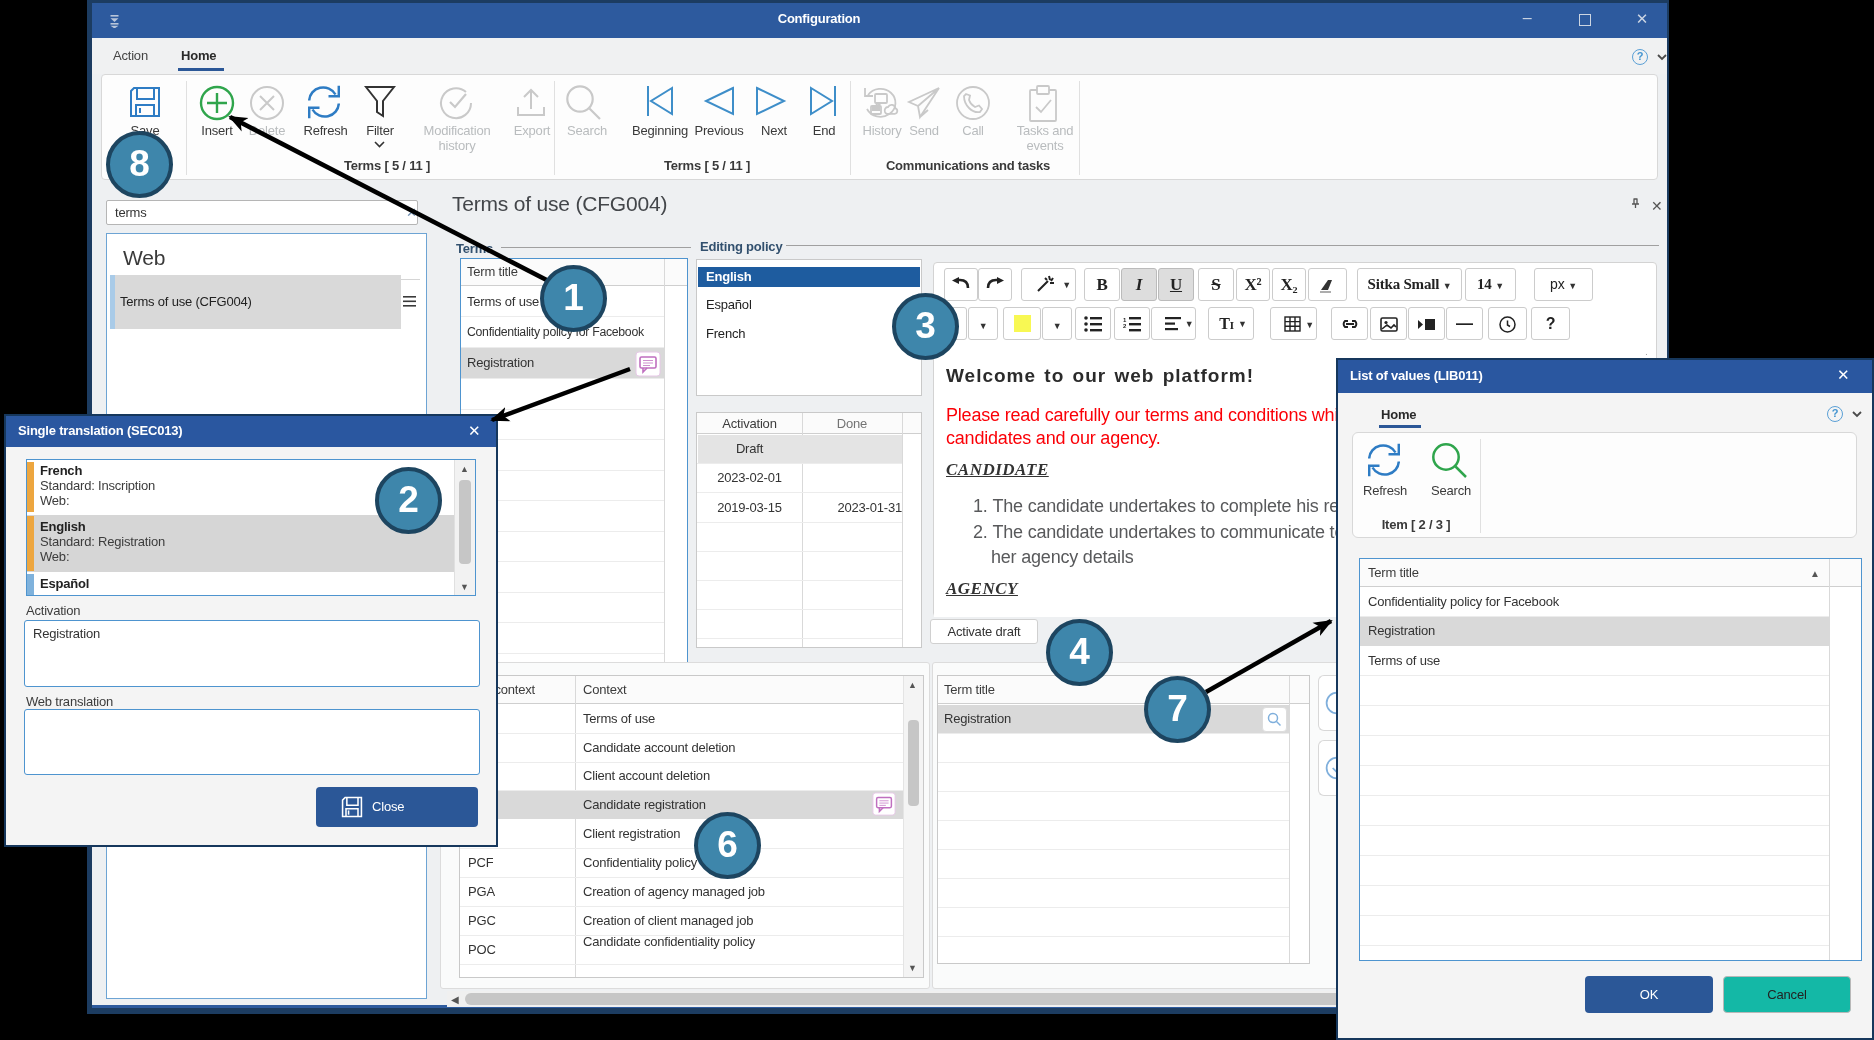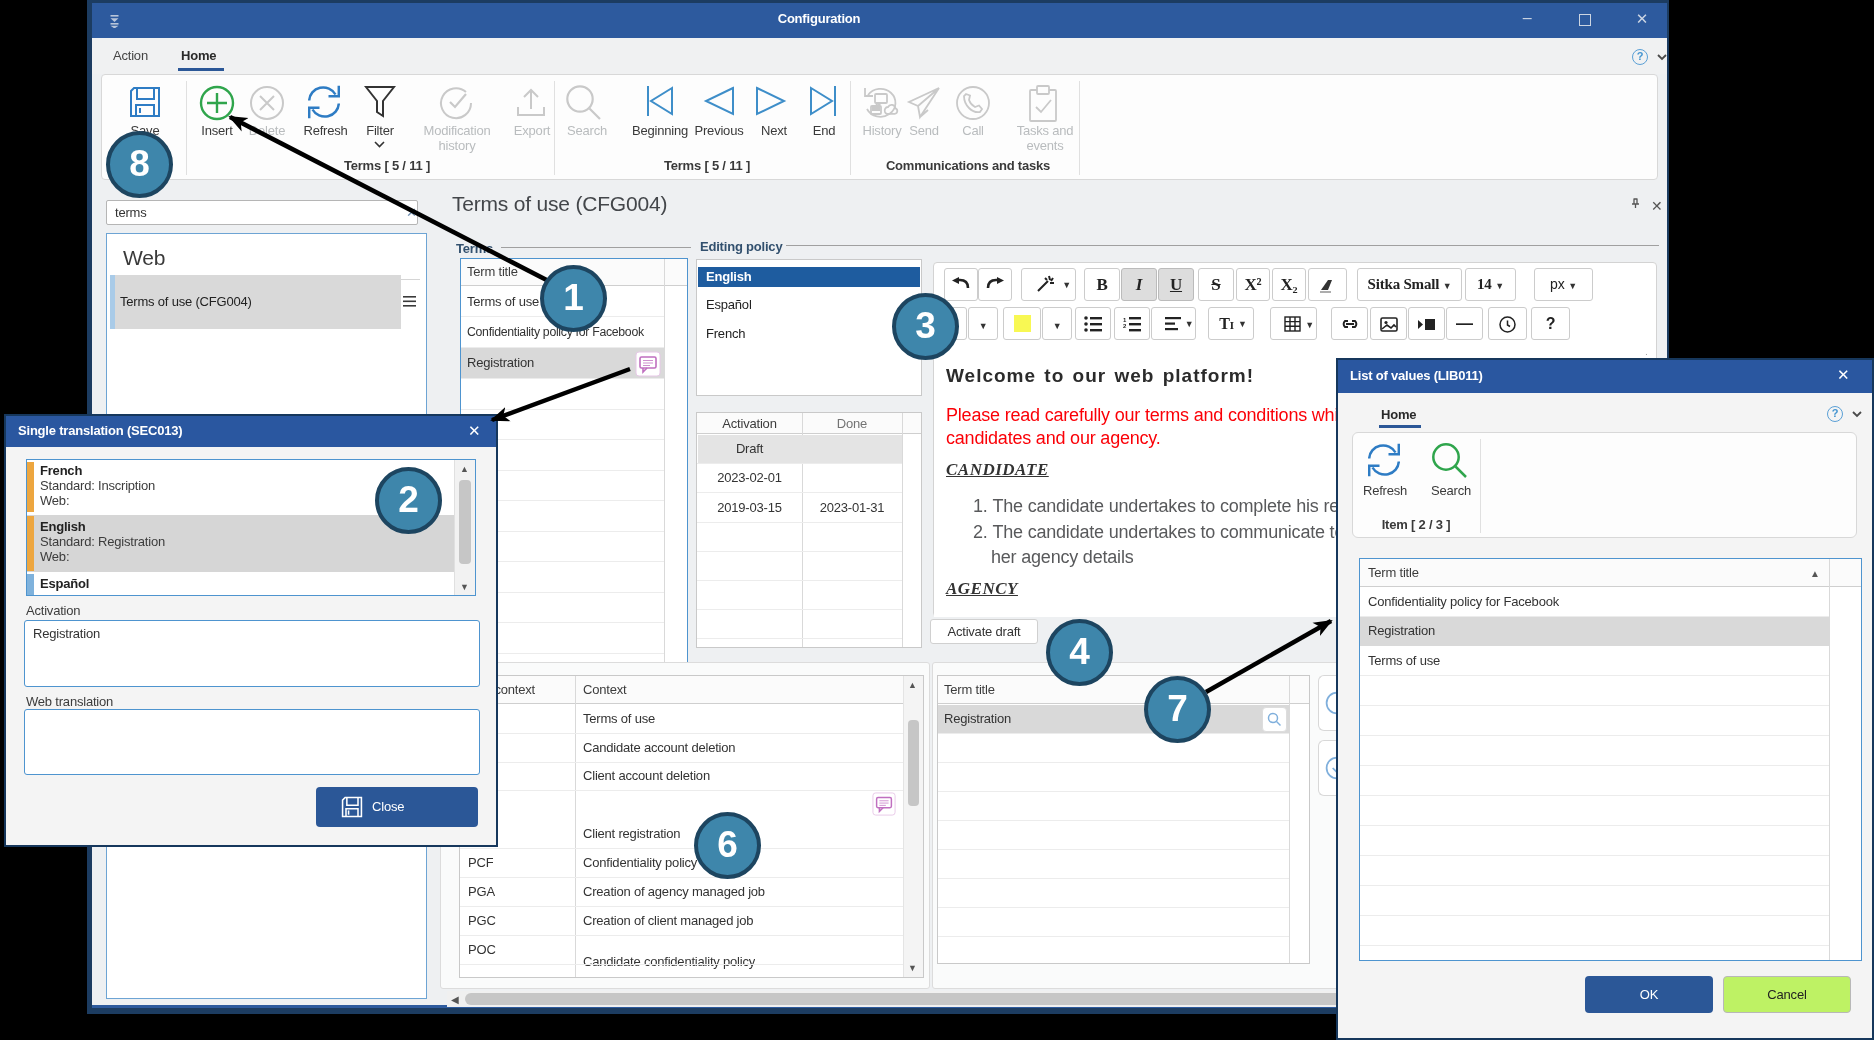--- a/index.html
+++ b/index.html
@@ -29,21 +29,21 @@
 .hline{position:absolute;height:1px;background:#ececec}
 .vline{position:absolute;width:1px;background:#e4e4e4}
 
 .tb{position:absolute;height:33px;background:#fff;border:1px solid #ccc;border-radius:3px;color:#222;text-align:center;font-family:"Liberation Serif",serif;font-weight:bold;font-size:17px;line-height:31px}
 .tb.on{background:#ddd;border-color:#bbb}
 .tb .da{font-size:9px;color:#333}
 
 .dlg{position:absolute;background:#f4f4f4;border:2px solid #16375c}
 .dtitle{position:absolute;left:0;top:0;width:100%;height:31px;background:#2a57a0;color:#fff;font-weight:bold}
 .btn-blue{position:absolute;background:#2b5797;border-radius:4px;color:#fff;text-align:center}
-.btn-white{position:absolute;background:#bef264;border:1px solid #b8b8b8;border-radius:4px;color:#222;text-align:center}
+.btn-white{position:absolute;background:#14b8a6;border:1px solid #b8b8b8;border-radius:4px;color:#222;text-align:center}
 
 .num{position:absolute;width:67px;height:67px;border-radius:50%;background:#3e86ab;border:4px solid #1d4560;color:#fff;font-weight:bold;font-size:37px;text-align:center;line-height:58px;z-index:60}
 .sb-thumb{position:absolute;background:#c6c6c6;border-radius:4px}
 </style>
 </head>
 <body>
 <div id="win">
   <div id="titlebar">
     <svg class="abs" style="left:21px;top:12px" width="9" height="13" viewBox="0 0 9 13">
         <g fill="#b9c6da">
@@ -265,21 +265,21 @@
       <div class="abs" style="left:0px;top:3px;width:105px;text-align:center;color:#3c3c3c">Activation</div>
       <div class="abs" style="left:105px;top:3px;width:100px;text-align:center;color:#737373">Done</div>
       <div class="vline" style="left:105px;top:0px;height:234px;background:#d9d9d9"></div>
       <div class="vline" style="left:205px;top:0px;height:234px;background:#d9d9d9"></div>
       <div class="abs" style="left:1px;top:22px;width:204px;height:28px;background:#e4e4e4"></div>
       <div class="abs" style="left:0px;top:28px;width:105px;text-align:center">Draft</div>
       <div class="hline" style="left:0px;top:50px;width:205px"></div>
       <div class="abs" style="left:0px;top:57px;width:105px;text-align:center">2023-02-01</div>
       <div class="hline" style="left:0px;top:79px;width:205px"></div>
       <div class="abs" style="left:0px;top:87px;width:105px;text-align:center">2019-03-15</div>
-      <div class="abs" style="left:105px;top:87px;width:100px;text-align:center">2023-01-31</div>
+      <div class="abs" style="left:105px;top:87px;width:100px;text-align:right">2023-01-31</div>
       <div class="hline" style="left:0px;top:109px;width:205px"></div>
       <div class="hline" style="left:0px;top:138px;width:205px"></div>
       <div class="hline" style="left:0px;top:167px;width:205px"></div>
       <div class="hline" style="left:0px;top:196px;width:205px"></div>
       <div class="hline" style="left:0px;top:225px;width:205px"></div>
     </div>
 
     <div class="abs" style="left:844px;top:259px;width:724px;height:355px;background:#fff;border:1px solid #d3d3d3;border-radius:4px">
 
       <div class="tb" style="left:10px;top:5px;width:34px">
@@ -408,39 +408,42 @@
         <div class="abs" style="left:3px;top:6px;color:#3c3c3c">Term context</div>
         <div class="abs" style="left:123px;top:6px;color:#3c3c3c">Context</div>
       </div>
       <div class="vline" style="left:115px;top:0px;height:301px;background:#d9d9d9"></div>
       <div class="cell" style="left:123px;top:35px">Terms of use</div>
       <div class="hline" style="left:0;top:57px;width:443px"></div>
       <div class="cell" style="left:123px;top:64px">Candidate account deletion</div>
       <div class="hline" style="left:0;top:86px;width:443px"></div>
       <div class="cell" style="left:123px;top:92px">Client account deletion</div>
       <div class="hline" style="left:0;top:114px;width:443px"></div>
+      <div class="abs row-sel" style="left:0;top:115px;width:443px;height:28px">
+          <div class="abs" style="left:123px;top:6px">Candidate registration</div>
+        </div>
       <svg class="abs" style="left:412px;top:116px" width="24" height="24" viewBox="0 0 26 26">
         <rect x="1" y="1" width="24" height="24" rx="3" fill="#fff" stroke="#e7c8e7" stroke-width="1"></rect>
         <rect x="5" y="6" width="16" height="11" rx="1.5" fill="none" stroke="#c06fc0" stroke-width="1.6"></rect>
         <path d="M8 17 L8 21 L12 17" fill="none" stroke="#c06fc0" stroke-width="1.6"></path>
         <path d="M8 9.5 H18 M8 12 H18 M8 14.5 H15" stroke="#cf8fcf" stroke-width="1"></path>
       </svg>
       <div class="cell" style="left:123px;top:150px">Client registration</div>
       <div class="hline" style="left:0;top:172px;width:443px"></div>
       <div class="cell" style="left:8px;top:179px">PCF</div>
         <div class="cell" style="left:123px;top:179px">Confidentiality policy</div>
       <div class="hline" style="left:0;top:201px;width:443px"></div>
       <div class="cell" style="left:8px;top:208px">PGA</div>
         <div class="cell" style="left:123px;top:208px">Creation of agency managed job</div>
       <div class="hline" style="left:0;top:230px;width:443px"></div>
       <div class="cell" style="left:8px;top:237px">PGC</div>
         <div class="cell" style="left:123px;top:237px">Creation of client managed job</div>
       <div class="hline" style="left:0;top:259px;width:443px"></div>
       <div class="cell" style="left:8px;top:266px">POC</div>
-        <div class="cell" style="left:123px;top:278px">Candidate confidentiality policy</div>
+        <div class="cell" style="left:123px;top:258px">Candidate confidentiality policy</div>
       <div class="hline" style="left:0;top:288px;width:443px"></div>
 
       <div class="abs" style="left:443px;top:0;width:20px;height:301px;background:#f4f4f4;border-left:1px solid #e4e4e4">
         <div class="abs" style="left:4px;top:4px;color:#555;font-size:9px">▲</div>
         <div class="sb-thumb" style="left:4px;top:44px;width:11px;height:86px"></div>
         <div class="abs" style="left:4px;top:287px;color:#555;font-size:9px">▼</div>
       </div>
     </div>
 
     <div class="gpanel" style="left:848px;top:672px;width:373px;height:289px">

